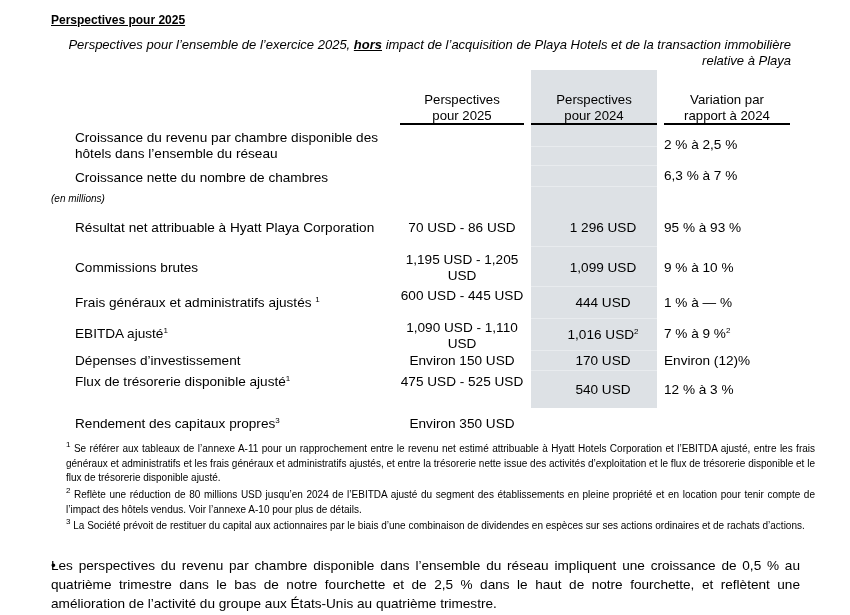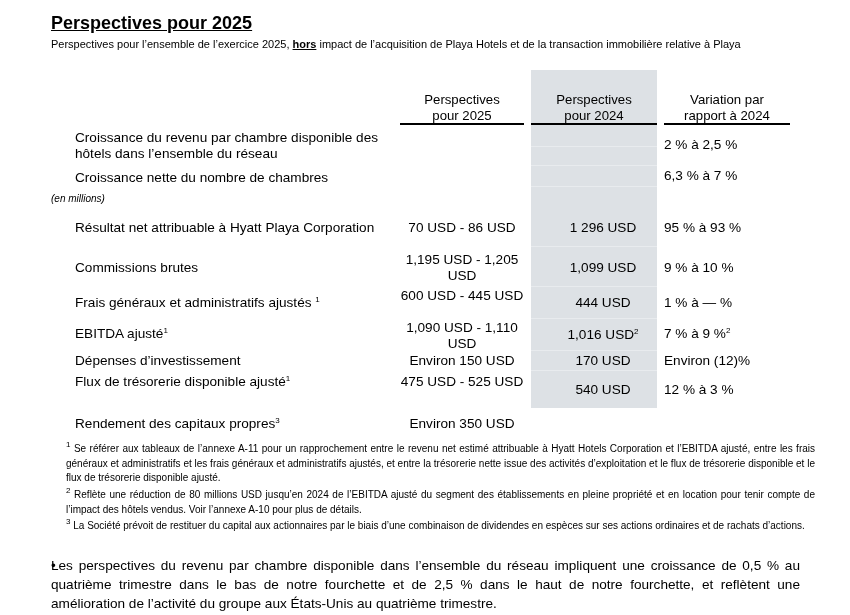--- a/index.html
+++ b/index.html
@@ -1,20 +1,20 @@
 <!DOCTYPE html>
 <html><head>
 <meta charset="utf-8">
 <style>
   html, body { margin:0; padding:0; background:#ffffff; }
   body { width:850px; height:615px; position:relative; overflow:hidden;
          font-family:"Liberation Sans", sans-serif; color:#000; }
   .abs { position:absolute; }
-  .title { left:51px; top:13px; font-size:18px; font-weight:bold; text-decoration:underline; }
-  .subtitle { left:51px; top:37px; width:740px; font-size:11px; line-height:15.5px; }
+  .title { left:51px; top:13px; font-size:12px; font-weight:bold; text-decoration:underline; }
+  .subtitle { left:51px; top:37px; width:740px; font-size:13px; font-style:italic; line-height:15.5px;text-align:right; }
   .subtitle b { font-weight:bold; text-decoration:underline; }
   .graycol { left:531px; top:70px; width:126px; height:338px; background:#dde1e5; }
   .hdr { font-size:13.2px; font-weight:normal; text-align:center; line-height:15.5px; }
   .hline { height:2px; background:#000; top:123px; }
   .lbl { font-size:13.6px; left:75px; line-height:16px; }
   .c1 { left:400px; width:124px; text-align:center; font-size:13.6px; line-height:16px; }
   .c2 { left:531px; width:144px; text-align:center; font-size:13.6px; line-height:16px; }
   .c3 { left:664px; width:126px; text-align:left; font-size:13.6px; line-height:16px; }
   .unit { left:51px; top:193px; font-size:10px; font-style:italic; }
   sup { font-size:8px; vertical-align:5px; line-height:0; }

